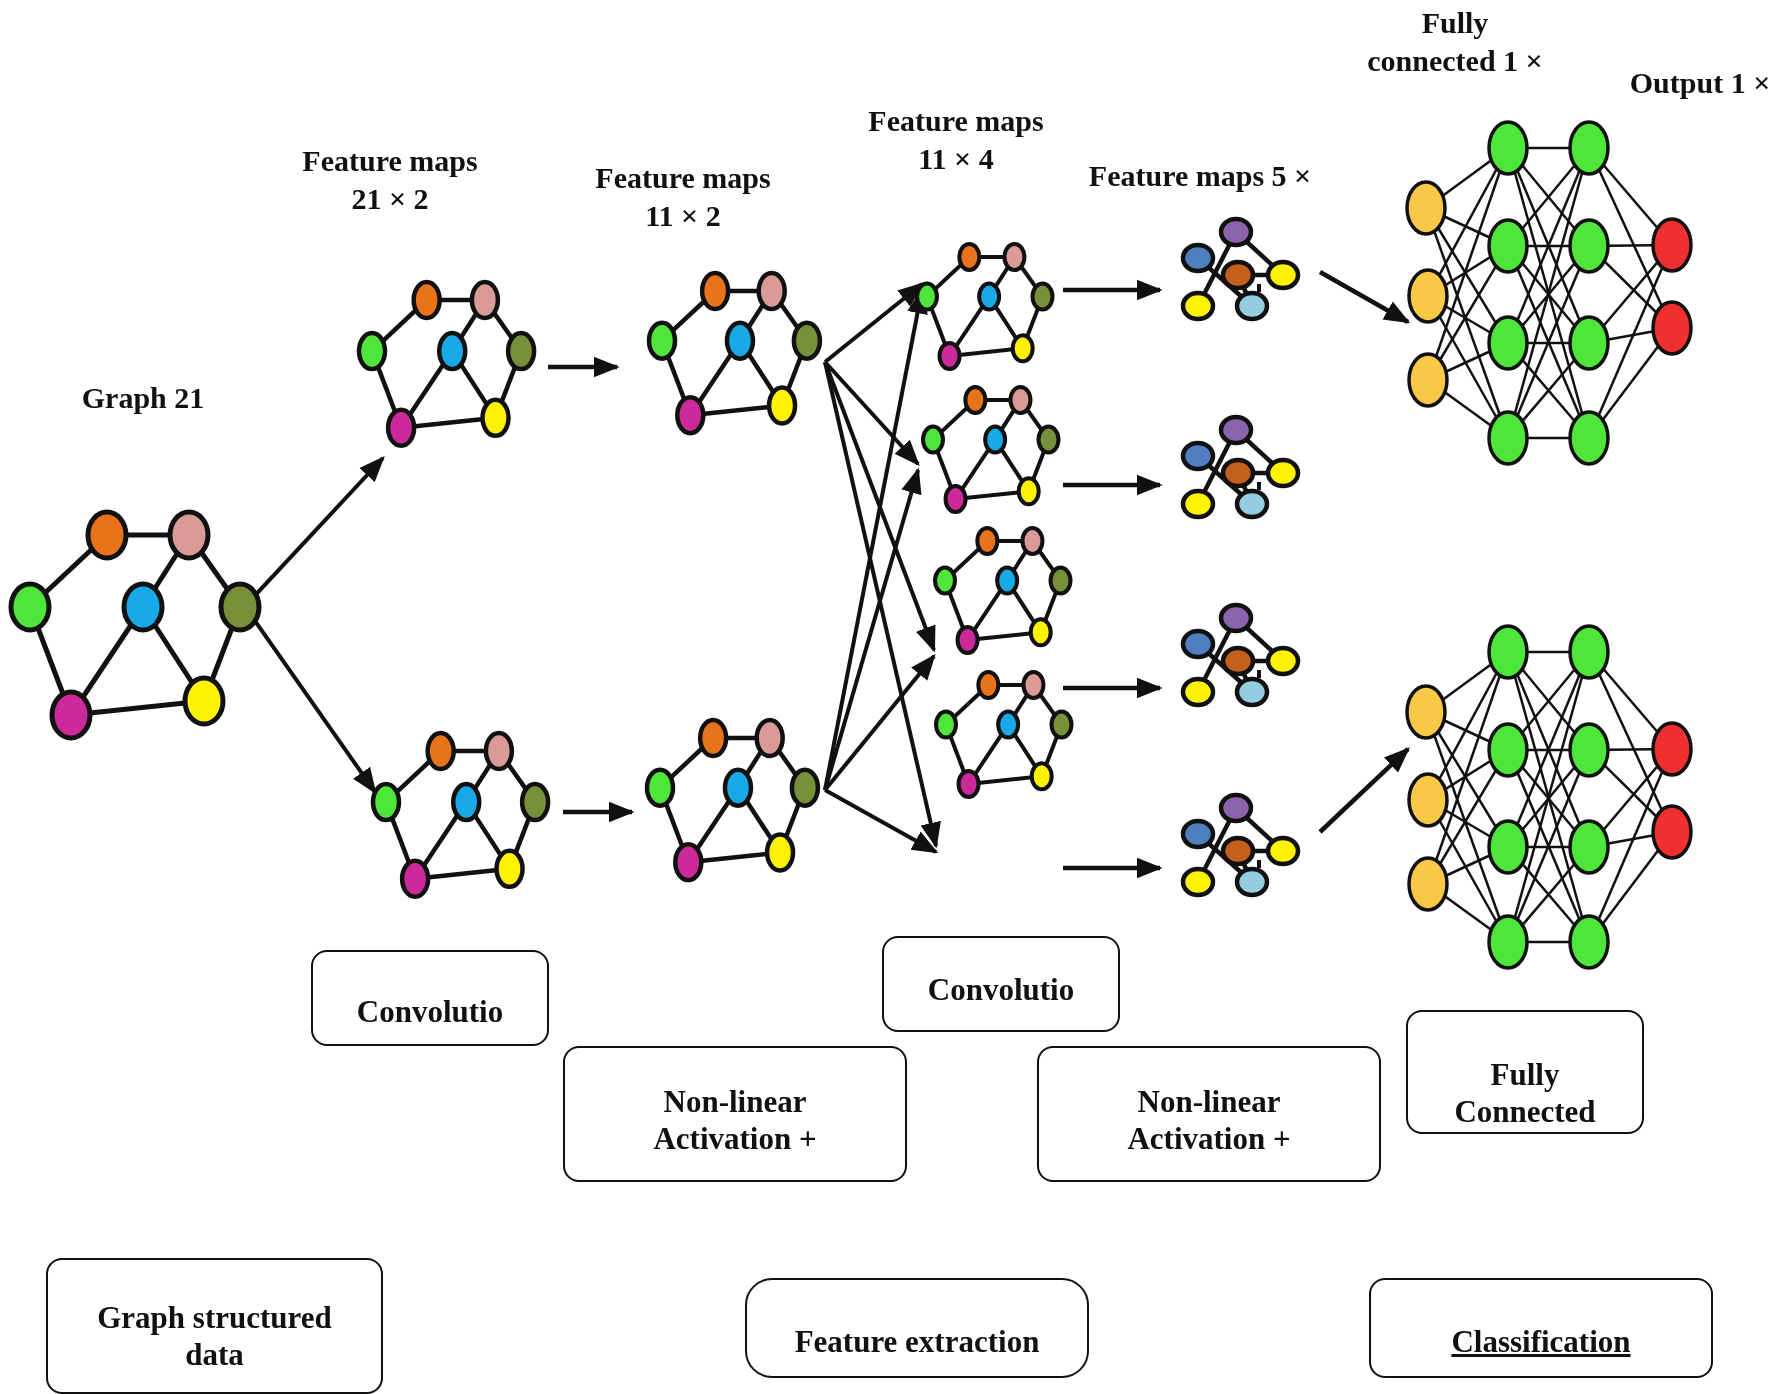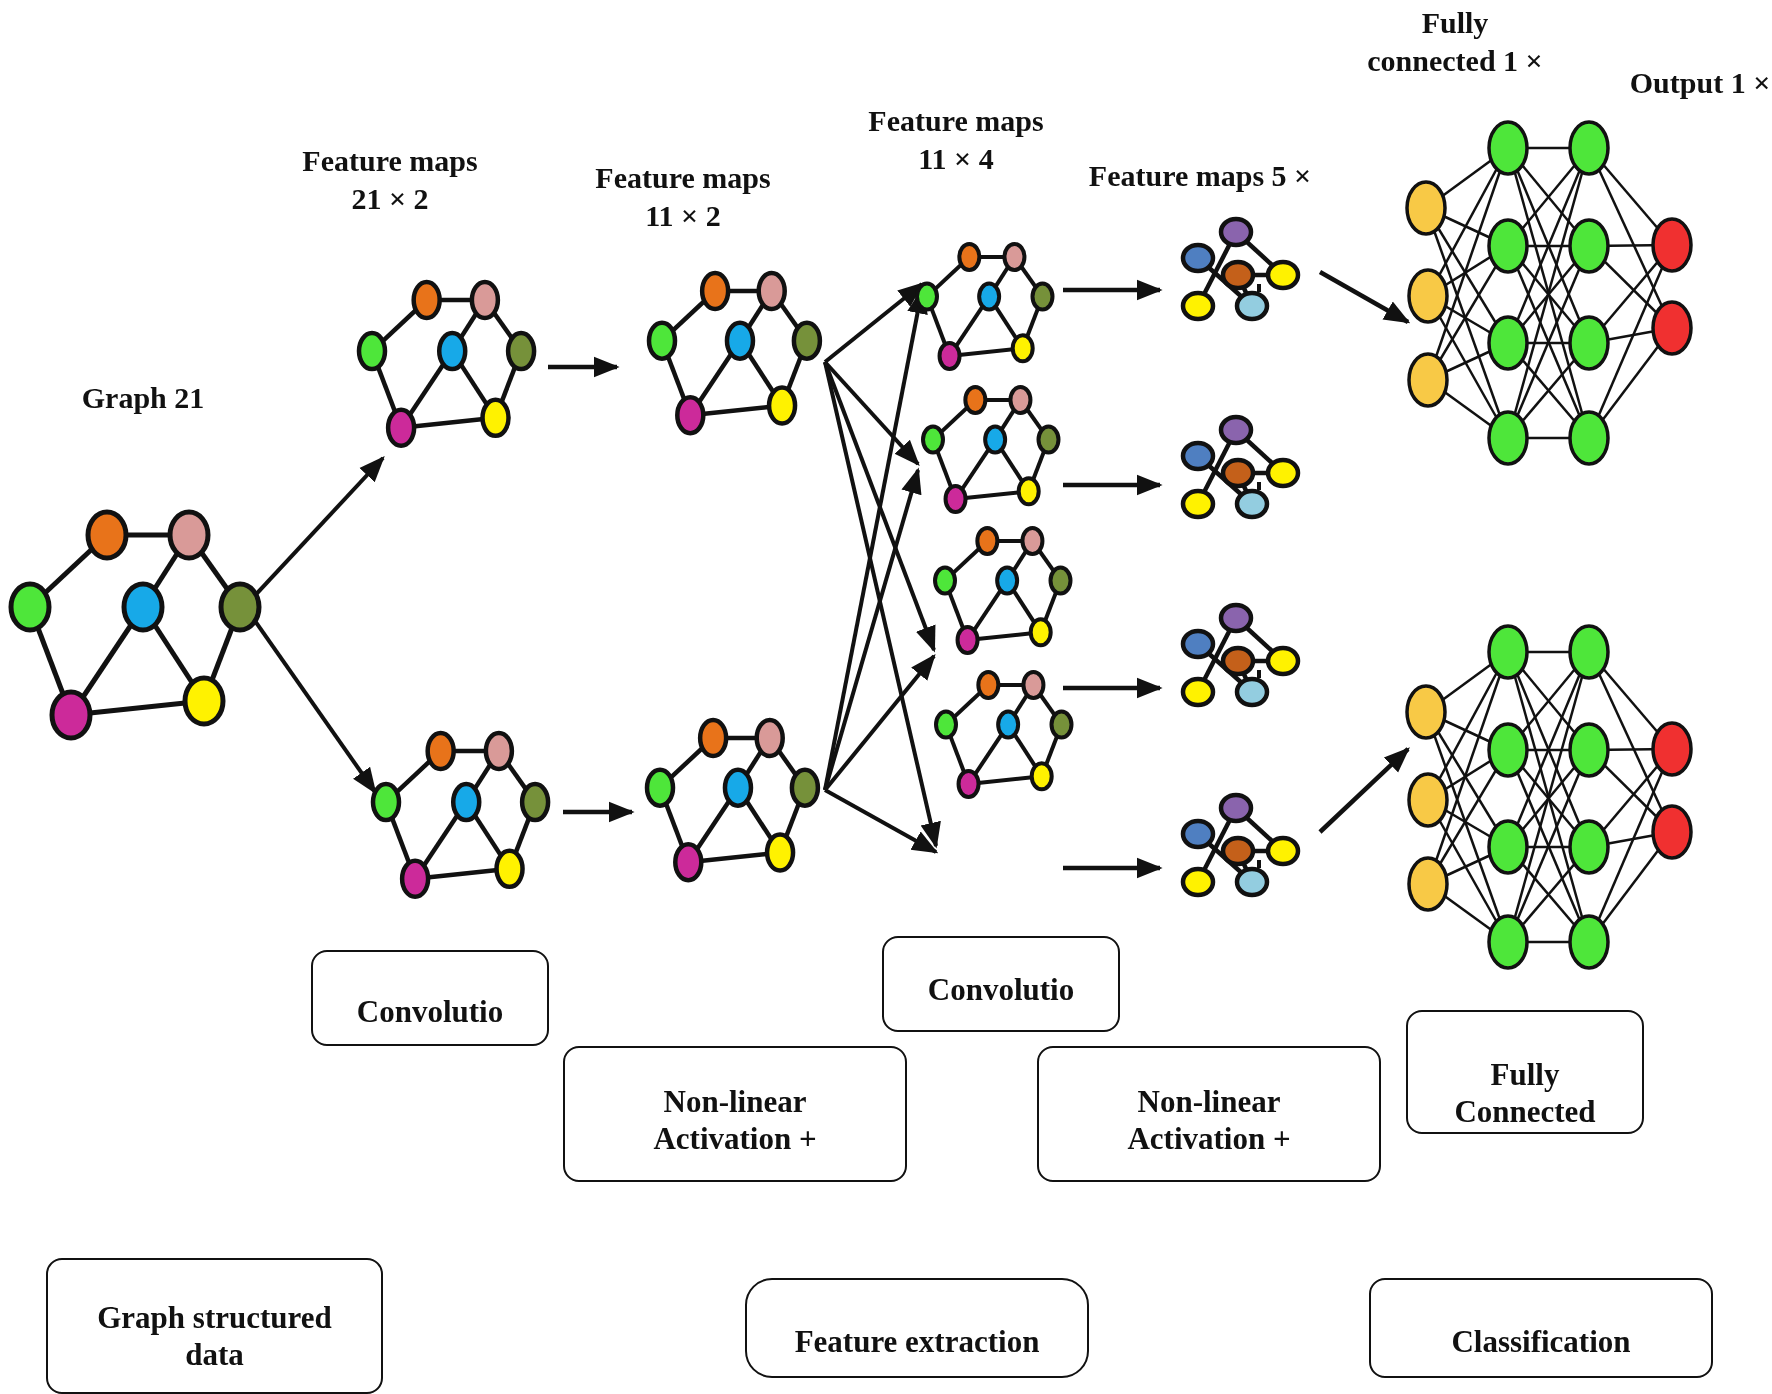--- a/index.html
+++ b/index.html
@@ -407,15 +407,15 @@
 Connected</span>
   </div>
 
 <div class="box" style="left:46px;top:1258px;width:337px;height:136px;border-bottom-left-radius:16px;">
     <span style="transform:translateY(10px)">Graph structured
 data</span>
   </div>
 <div class="box" style="left:745px;top:1278px;width:344px;height:100px;border-radius:27px;">
     <span style="transform:translateY(14px)">Feature extraction</span>
   </div>
-<div class="box" style="left:1369px;top:1278px;width:344px;height:100px;">
+<div class="box" style="left:1369px;top:1278px;width:344px;height:100px;text-decoration:underline;">
     <span style="transform:translateY(14px)">Classification</span>
   </div>
 
 </body></html>

